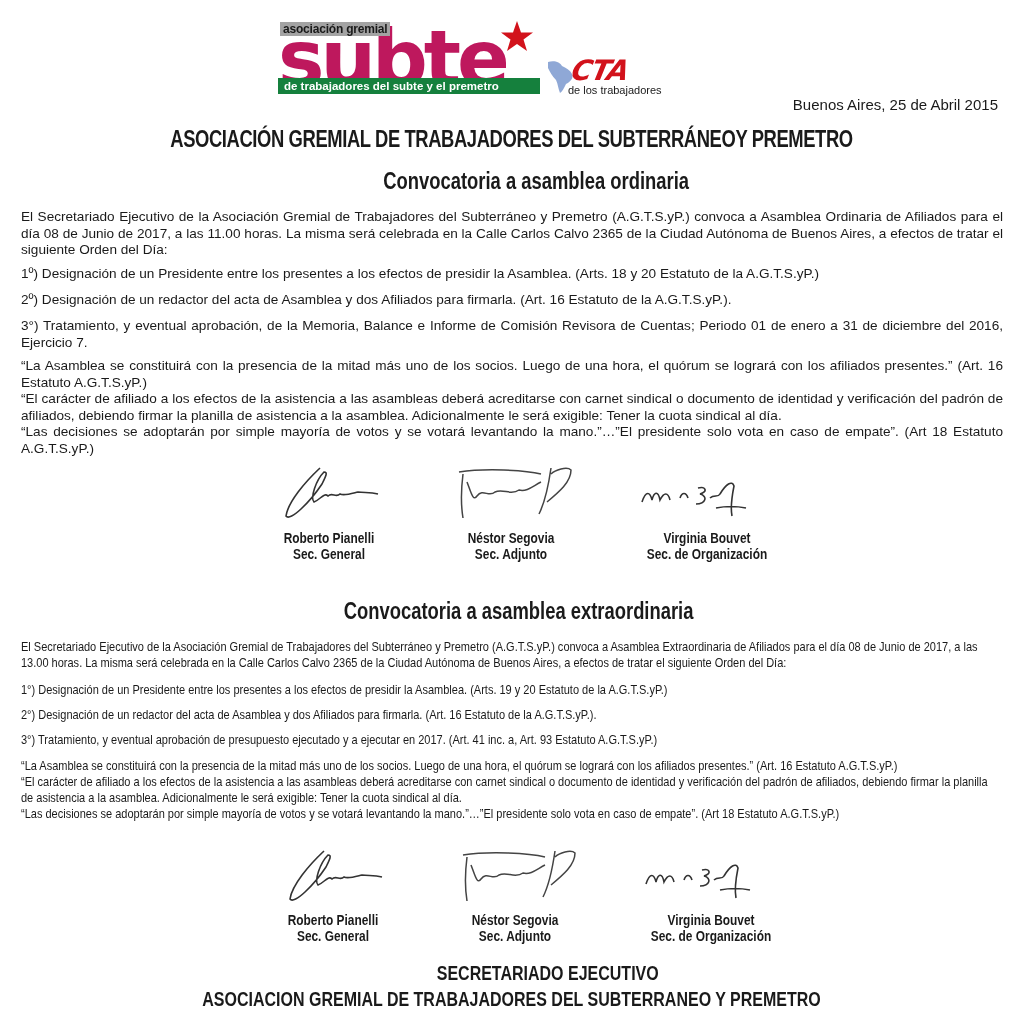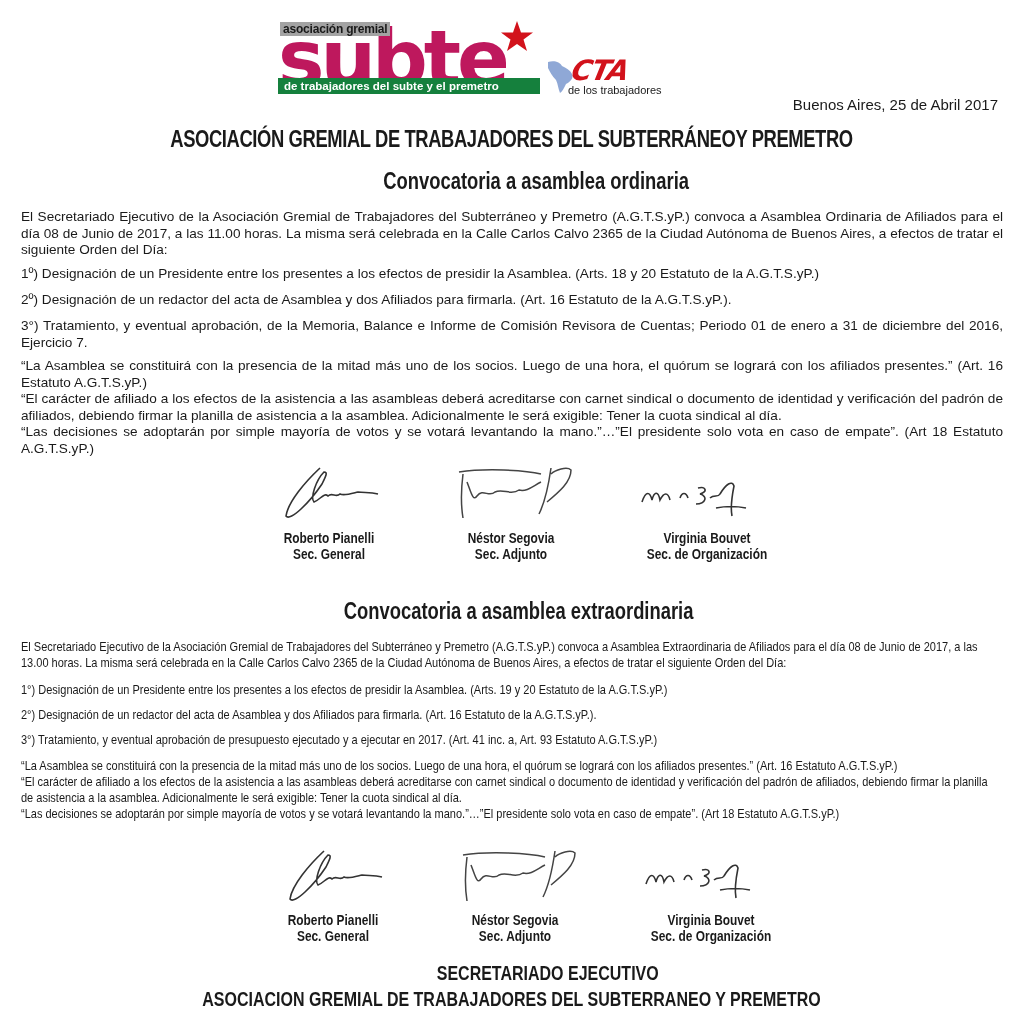--- a/index.html
+++ b/index.html
@@ -43,21 +43,21 @@
     <polygon points="17,1 21,12.5 33,12.5 23.5,19.5 27,31 17,24 7,31 10.5,19.5 1,12.5 13,12.5" fill="#d2121b"></polygon>
   </svg>
   <div class="logo-band">de trabajadores del subte y el premetro</div>
   <svg class="logo-map" viewBox="0 0 30 36">
     <path d="M2,4 C8,2 14,4 16,8 C20,10 24,12 26,16 C28,20 24,24 20,26 C18,30 16,34 14,35 C12,30 12,26 10,22 C6,18 4,14 2,10 Z" fill="#8fa8d6"></path>
   </svg>
   <div class="logo-cta">CTA</div>
   <div class="logo-cta-sub">de los trabajadores</div>
 </div>
 
-<div class="abs date">Buenos Aires, 25 de Abril 2017</div>
+<div class="abs date">Buenos Aires, 25 de Abril 2015</div>
 
 <div class="abs cond h-org"><span>ASOCIACIÓN GREMIAL DE TRABAJADORES DEL SUBTERRÁNEOY PREMETRO</span></div>
 
 <div class="abs cond h-sec" style="top:168px;padding-left:24px;"><span>Convocatoria a asamblea ordinaria</span></div>
 
 <div class="abs para" style="top:209px;">El Secretariado Ejecutivo de la Asociación Gremial de Trabajadores del Subterráneo y Premetro (A.G.T.S.yP.) convoca a Asamblea Ordinaria de Afiliados para el día 08 de Junio de 2017, a las 11.00 horas. La misma será celebrada en la Calle Carlos Calvo 2365 de la Ciudad Autónoma de Buenos Aires, a efectos de tratar el siguiente Orden del Día:</div>
 <div class="abs para" style="top:266px;">1º) Designación de un Presidente entre los presentes a los efectos de presidir la Asamblea. (Arts. 18 y 20 Estatuto de la A.G.T.S.yP.)</div>
 <div class="abs para" style="top:292px;">2º) Designación de un redactor del acta de Asamblea y dos Afiliados para firmarla. (Art. 16 Estatuto de la A.G.T.S.yP.).</div>
 <div class="abs para" style="top:318px;">3°) Tratamiento, y eventual aprobación, de la Memoria, Balance e Informe de Comisión Revisora de Cuentas; Periodo 01 de enero a 31 de diciembre del 2016, Ejercicio 7.</div>
 <div class="abs para" style="top:358px;">“La Asamblea se constituirá con la presencia de la mitad más uno de los socios. Luego de una hora, el quórum se logrará con los afiliados presentes.” (Art. 16 Estatuto A.G.T.S.yP.)</div>

